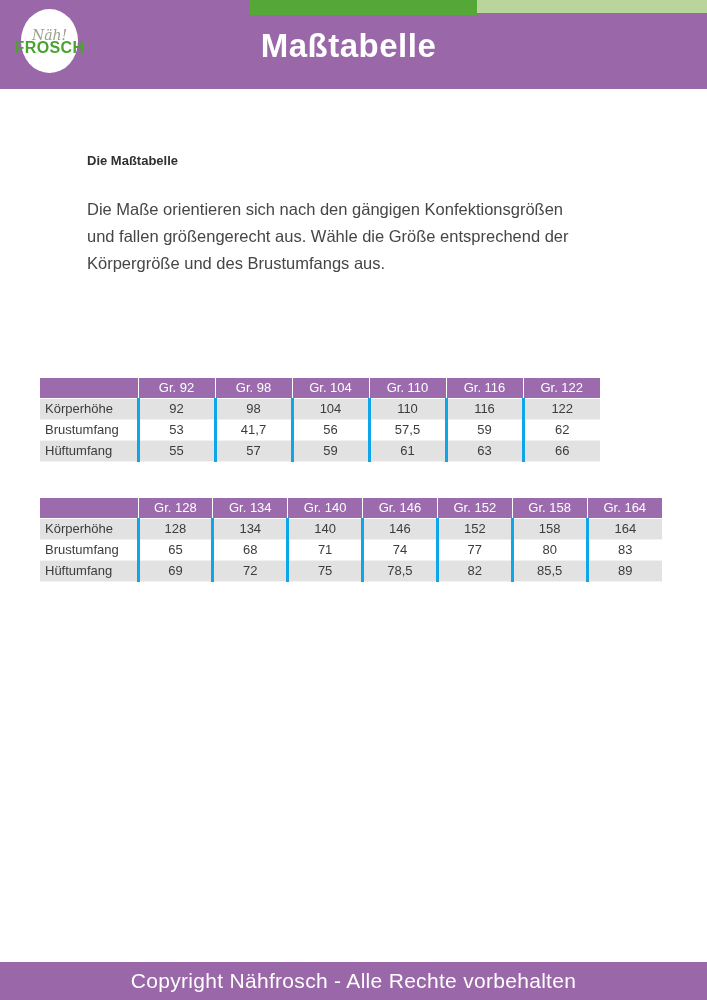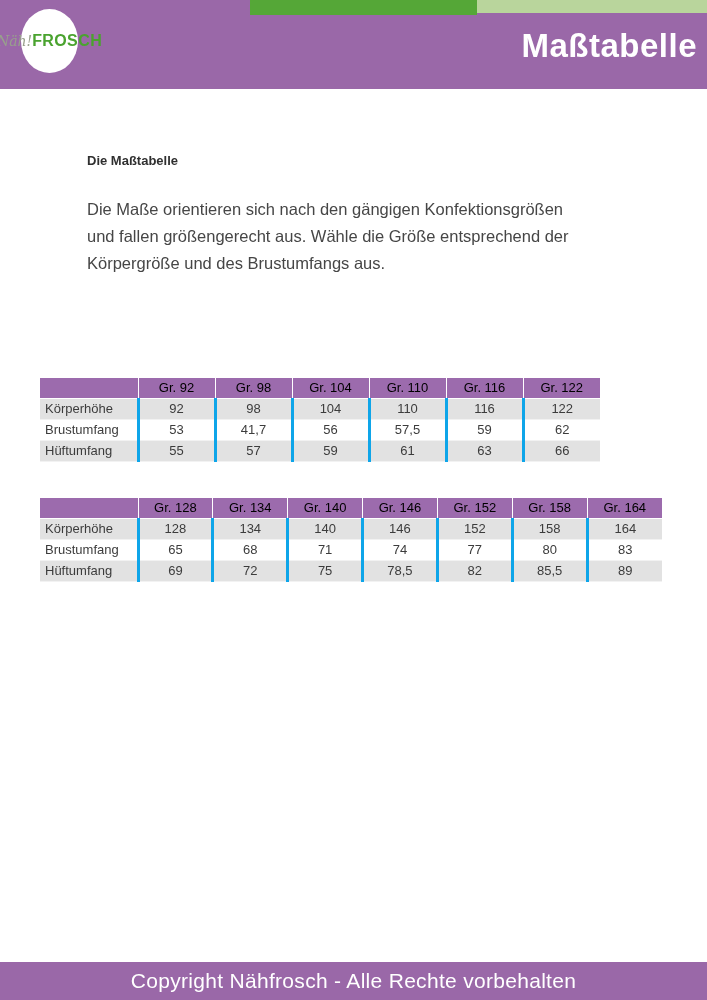--- a/index.html
+++ b/index.html
@@ -35,21 +35,21 @@
     height: 13px;
     background: #b9d59c;
   }
   .logo {
     position: absolute;
     left: 21px; top: 9px;
     width: 57px; height: 64px;
     background: #ffffff;
     border-radius: 50%;
     display: flex;
-    flex-direction: row;
+    flex-direction: column;
     align-items: center;
     justify-content: center;
     text-align: center;
   }
   .logo-script {
     font-family: "DejaVu Serif", serif;
     font-style: italic;
     font-size: 14px;
     color: #98a08c;
     line-height: 13px;
@@ -57,21 +57,21 @@
   .logo-name {
     font-size: 16px;
     font-weight: bold;
     color: #4aa32f;
     letter-spacing: 0.4px;
     line-height: 12px;
   }
   .page-title {
     position: absolute;
     top: 27px; left: 0; right: 10px;
-    text-align: right;
+    text-align: center;
     color: #ffffff;
     font-size: 33px;
     font-weight: bold;
     letter-spacing: 0.5px;
   }
 
   
   .section-heading {
     position: absolute;
     left: 87px; top: 153px;
@@ -104,21 +104,21 @@
     height: 21px;
     padding: 0;
     text-align: center;
     vertical-align: middle;
     font-weight: normal;
     overflow: hidden;
     white-space: nowrap;
   }
   table.size-table thead th {
     background: #9c6bad;
-    color: #000000;
+    color: #ffffff;
     height: 20px;
     border-left: 1px solid rgba(255,255,255,0.55);
     border-bottom: 1px solid #ffffff;
   }
   table.size-table thead th:first-child { border-left: none; }
   table.size-table tbody td, table.size-table tbody th {
     border-left: 3px solid #0ea5e9;
   }
   table.size-table tbody th.row-label {
     border-left: none;

